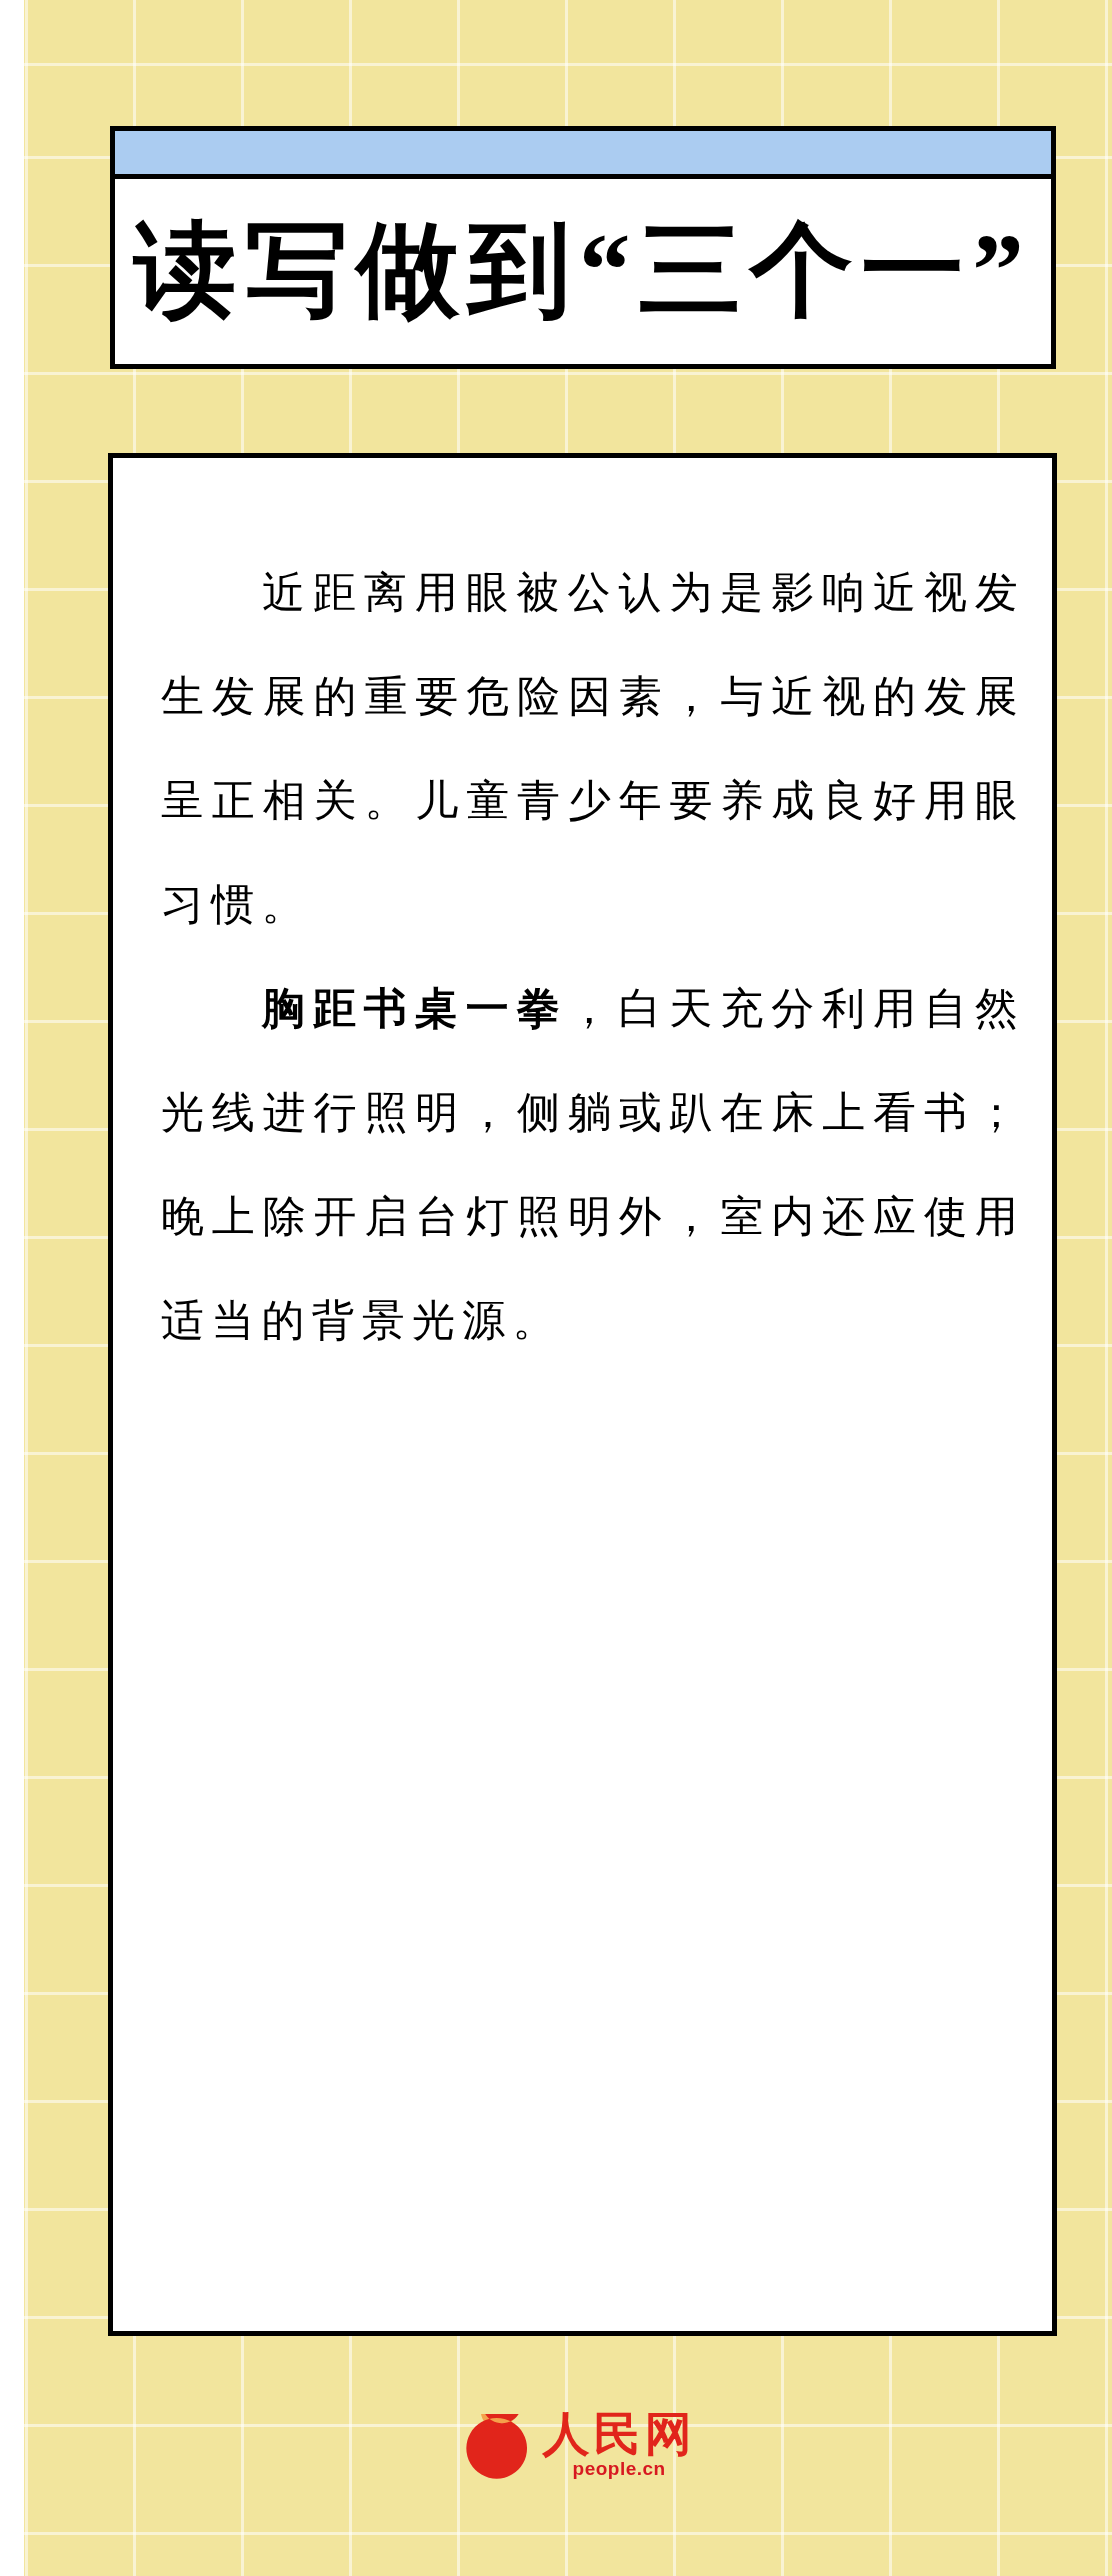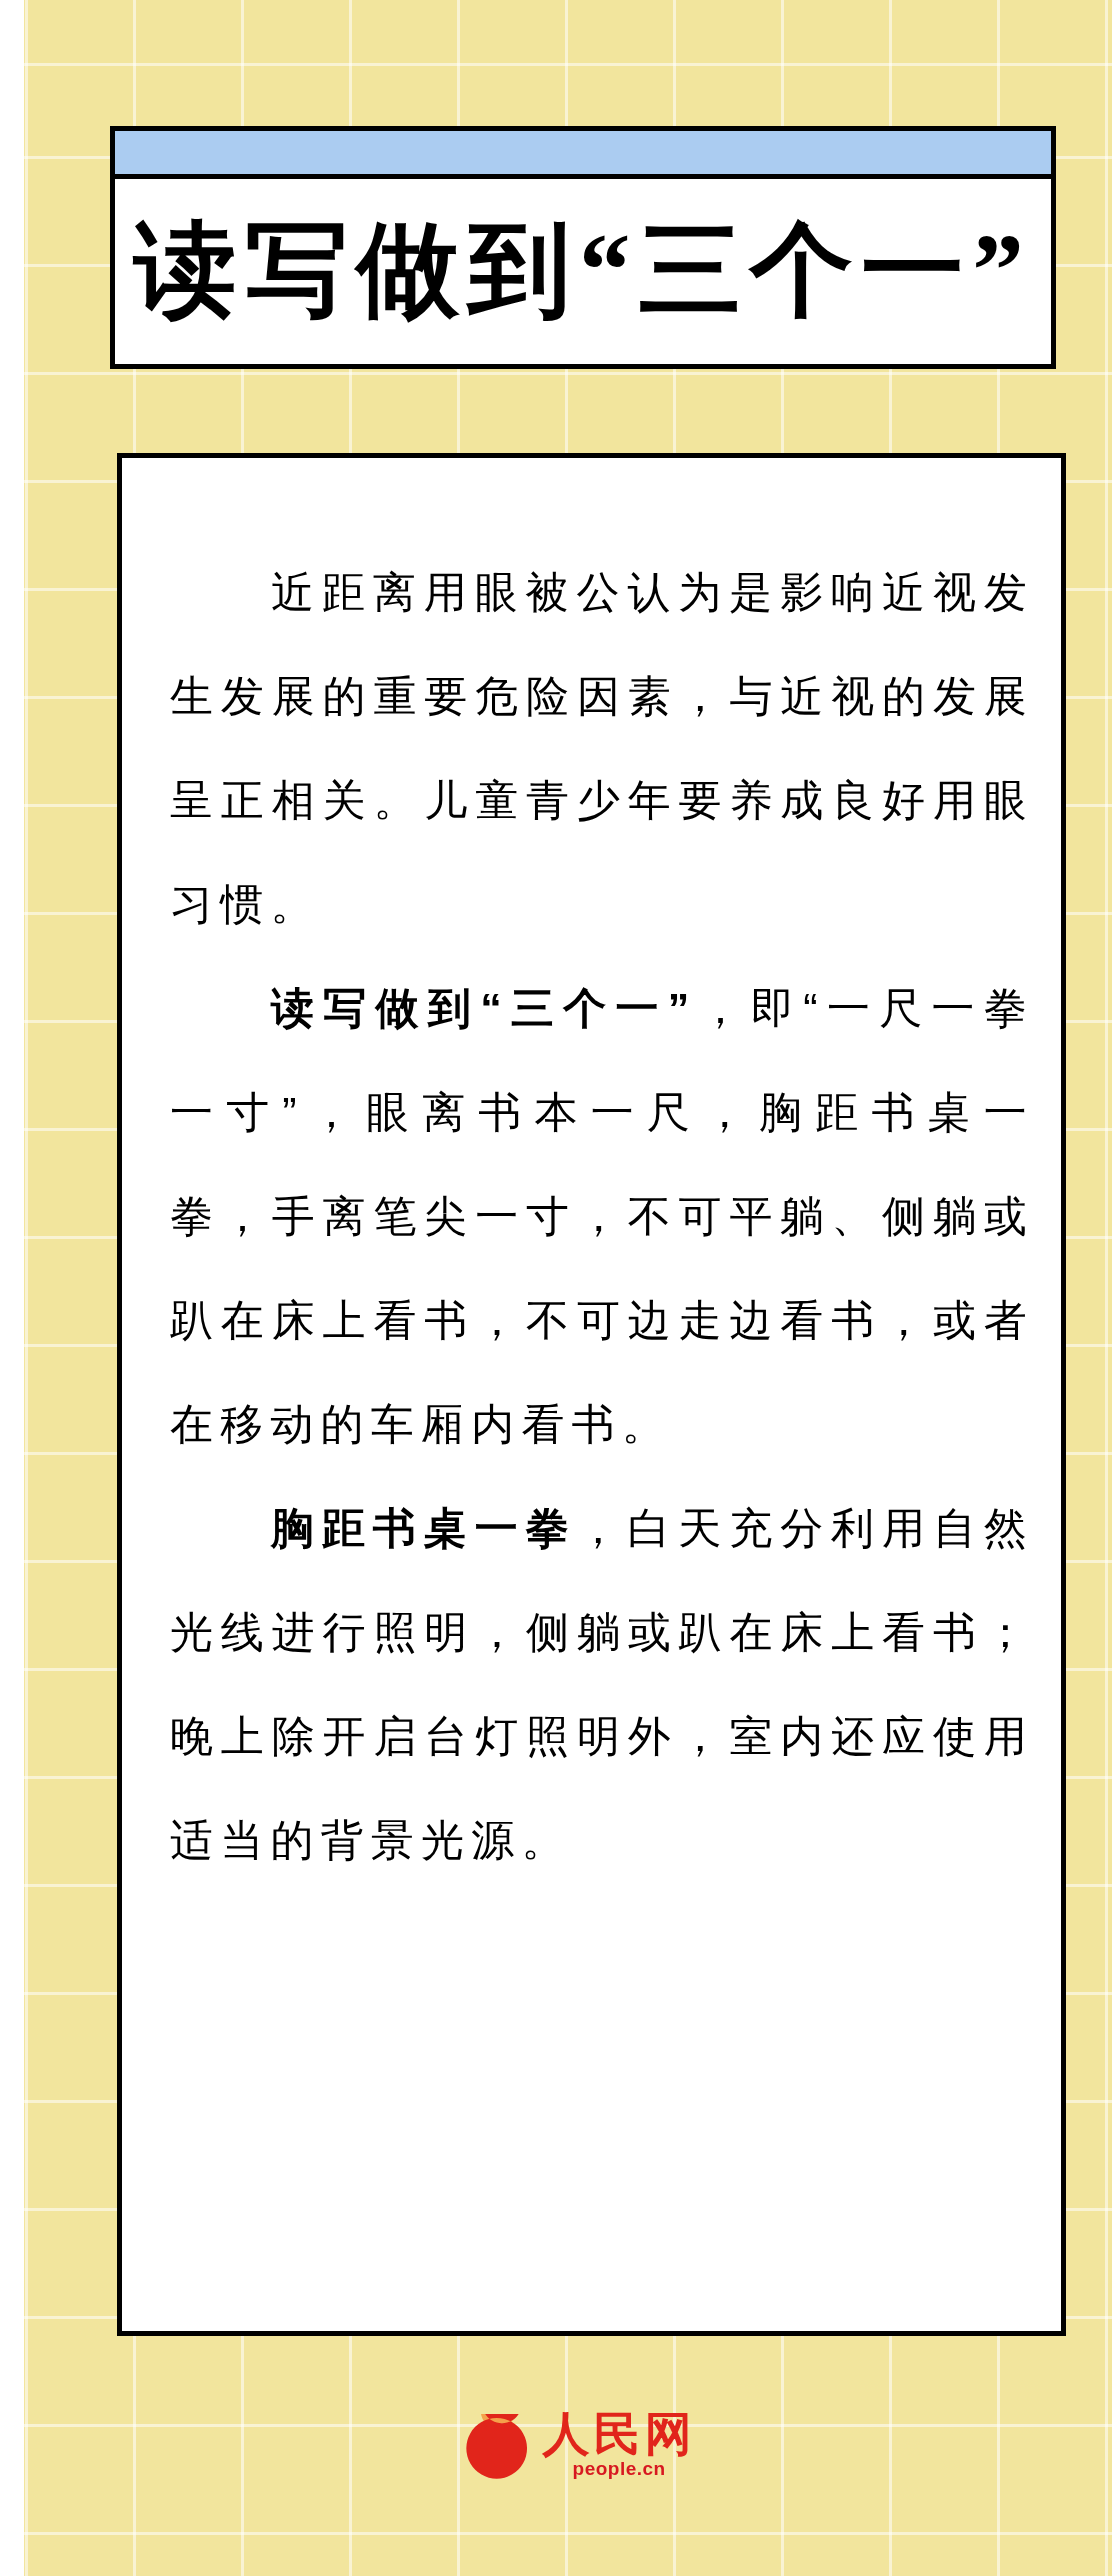--- a/index.html
+++ b/index.html
@@ -40,21 +40,21 @@
     font-weight:bold;
     font-size:103px;
     letter-spacing:8.2px;
     color:#000;
     white-space:nowrap;
   }
 
   
   .content-card{
     position:absolute;
-    left:93px; top:453px;
+    left:84px; top:453px;
     width:949px; height:1883px;
     box-sizing:border-box;
     border:5.2px solid #000;
     background:#ffffff;
     padding:82px 27px 0 48px;
     overflow:hidden;
   }
   .content-card p{
     margin:0;
     font-size:43px;
@@ -114,21 +114,20 @@
 <div id="poster">
 
   <div class="title-card">
     <div class="title-bar"></div>
     <div class="title-text">读写做到“三个一”</div>
   </div>
 
   <div class="content-card">
     <div id="paragraphs">
         <p><span>近距离用眼被公认为是影响近视发生发展的重要危险因素，与近视的发展呈正相关。儿童青少年要养成良好用眼习惯。</span></p>
-        <p><span class="seg-bold">读写做到“三个一”</span><span>，即“一尺一拳一寸”，眼离书本一尺，胸距书桌一拳，手离笔尖一寸，不可平躺、侧躺或趴在床上看书，不可边走边看书，或者在移动的车厢内看书。</span></p>
         <p><span class="seg-bold">胸距书桌一拳</span><span>，白天充分利用自然光线进行照明，侧躺或趴在床上看书；晚上除开启台灯照明外，室内还应使用适当的背景光源。</span></p>
       </div>
   </div>
 
   <div class="footer">
     <svg class="logo-mark" viewBox="0 0 100 100" xmlns="http://www.w3.org/2000/svg">
       <path fill="#f5a14b" fill-rule="evenodd" d="M56,14 A30,30 0 1,0 56.01,14 Z M50,22 A26,26 0 1,1 50.01,22 Z"></path>
       <path fill="#e1251b" fill-rule="evenodd" d="M48,6 A46,46 0 1,0 48.01,6 Z M56,14 A30,30 0 1,1 56.01,14 Z"></path>
     </svg>
     <div class="logo-texts">

